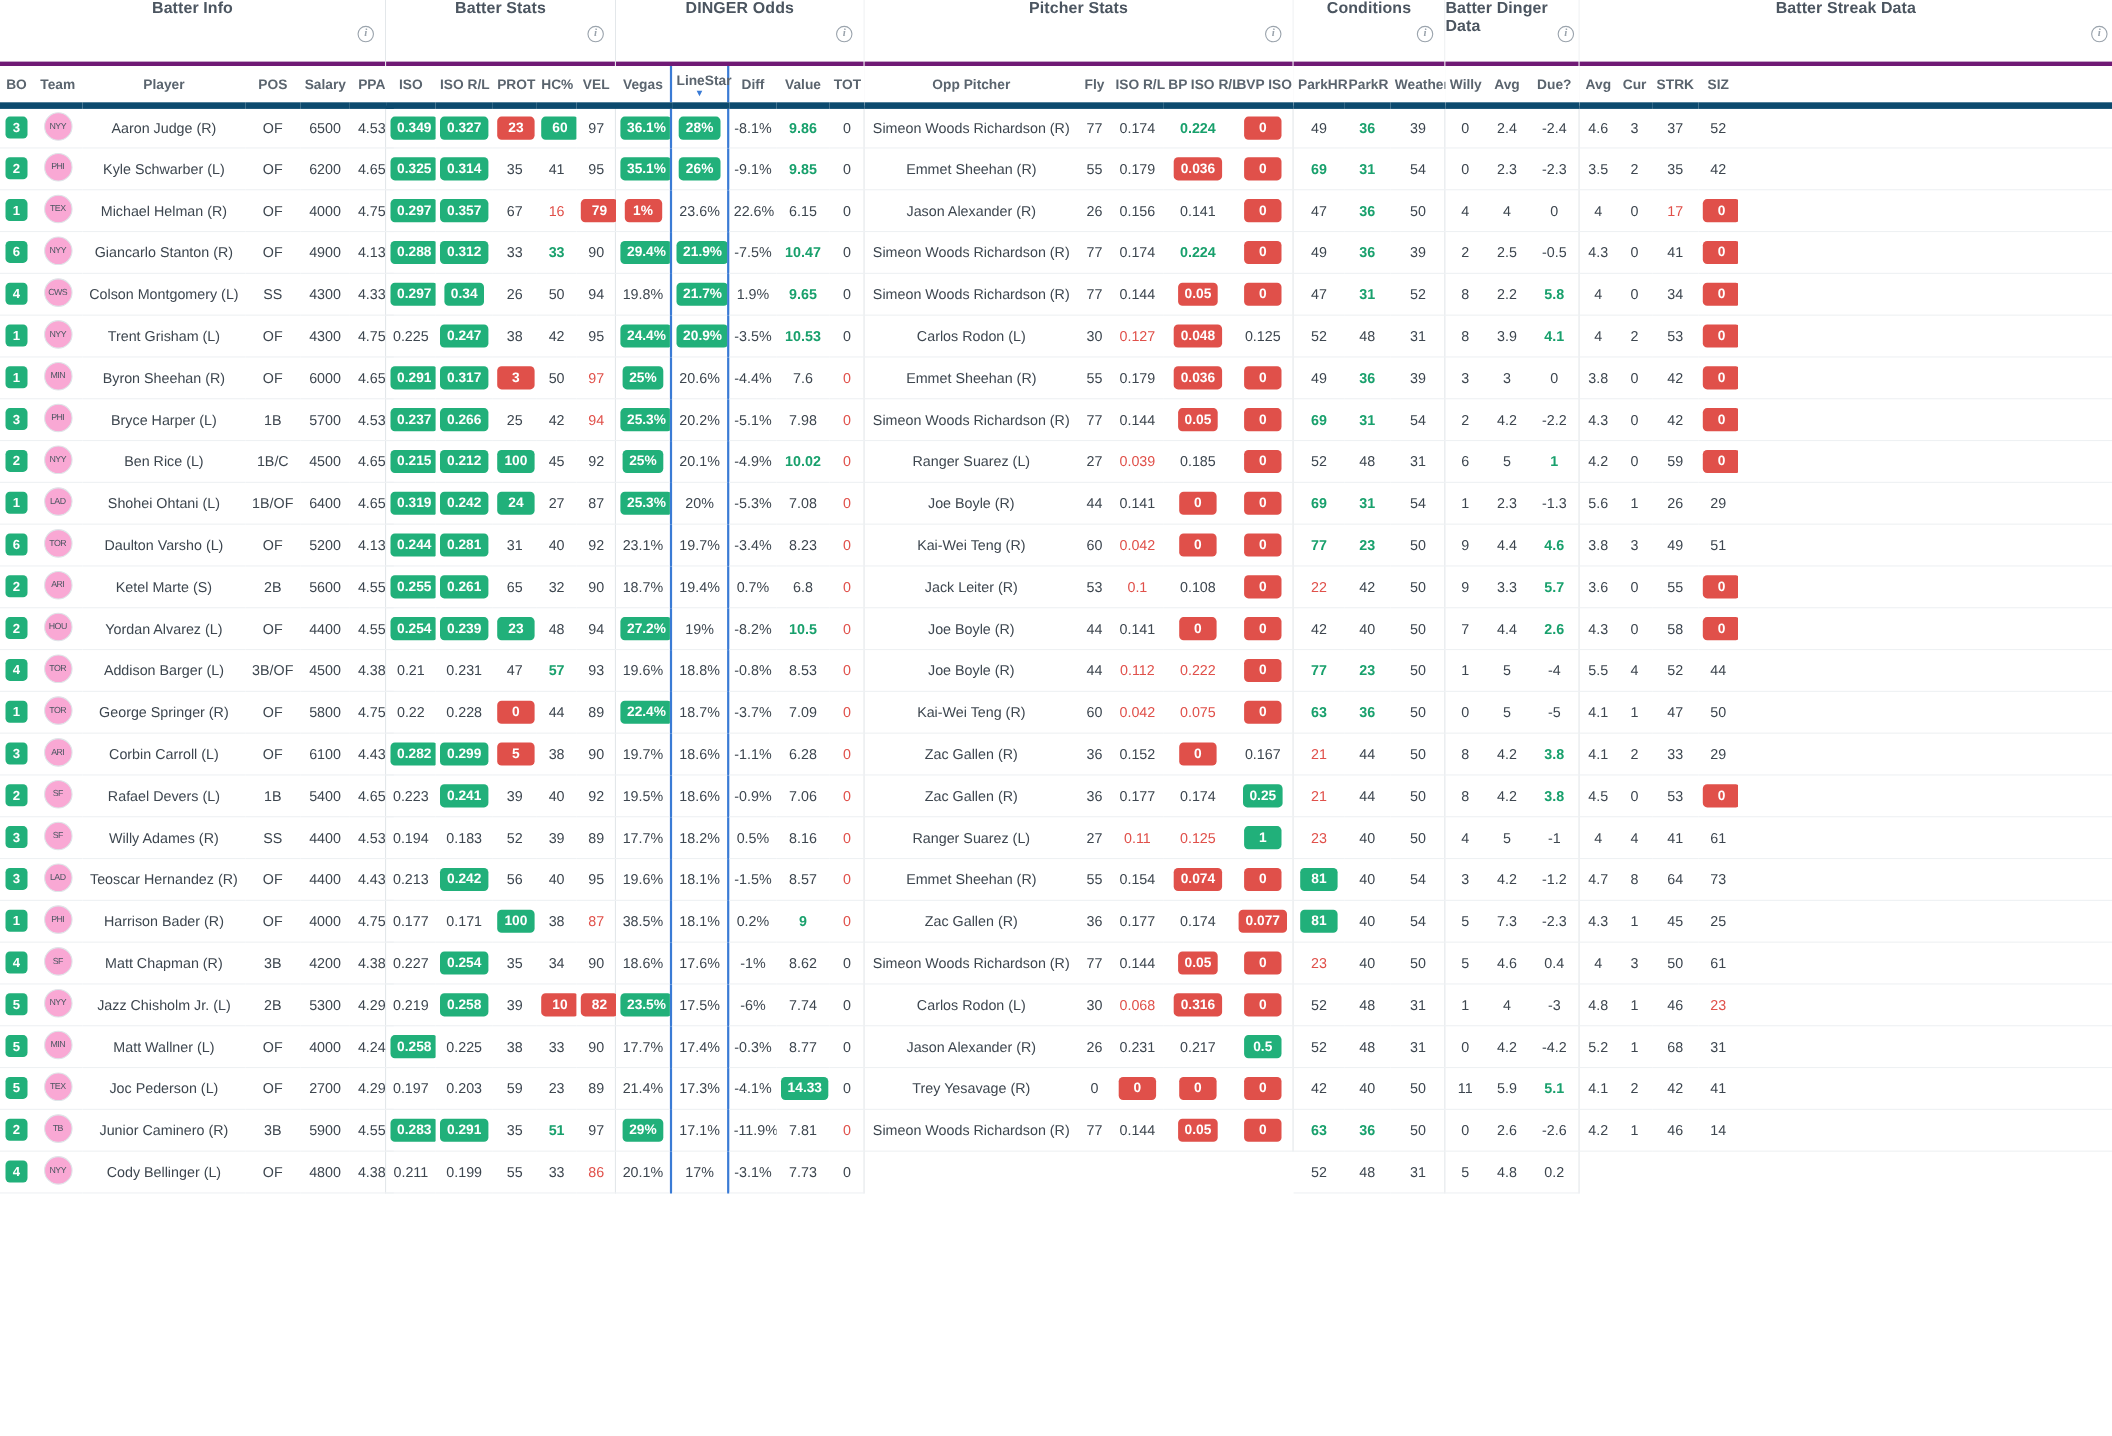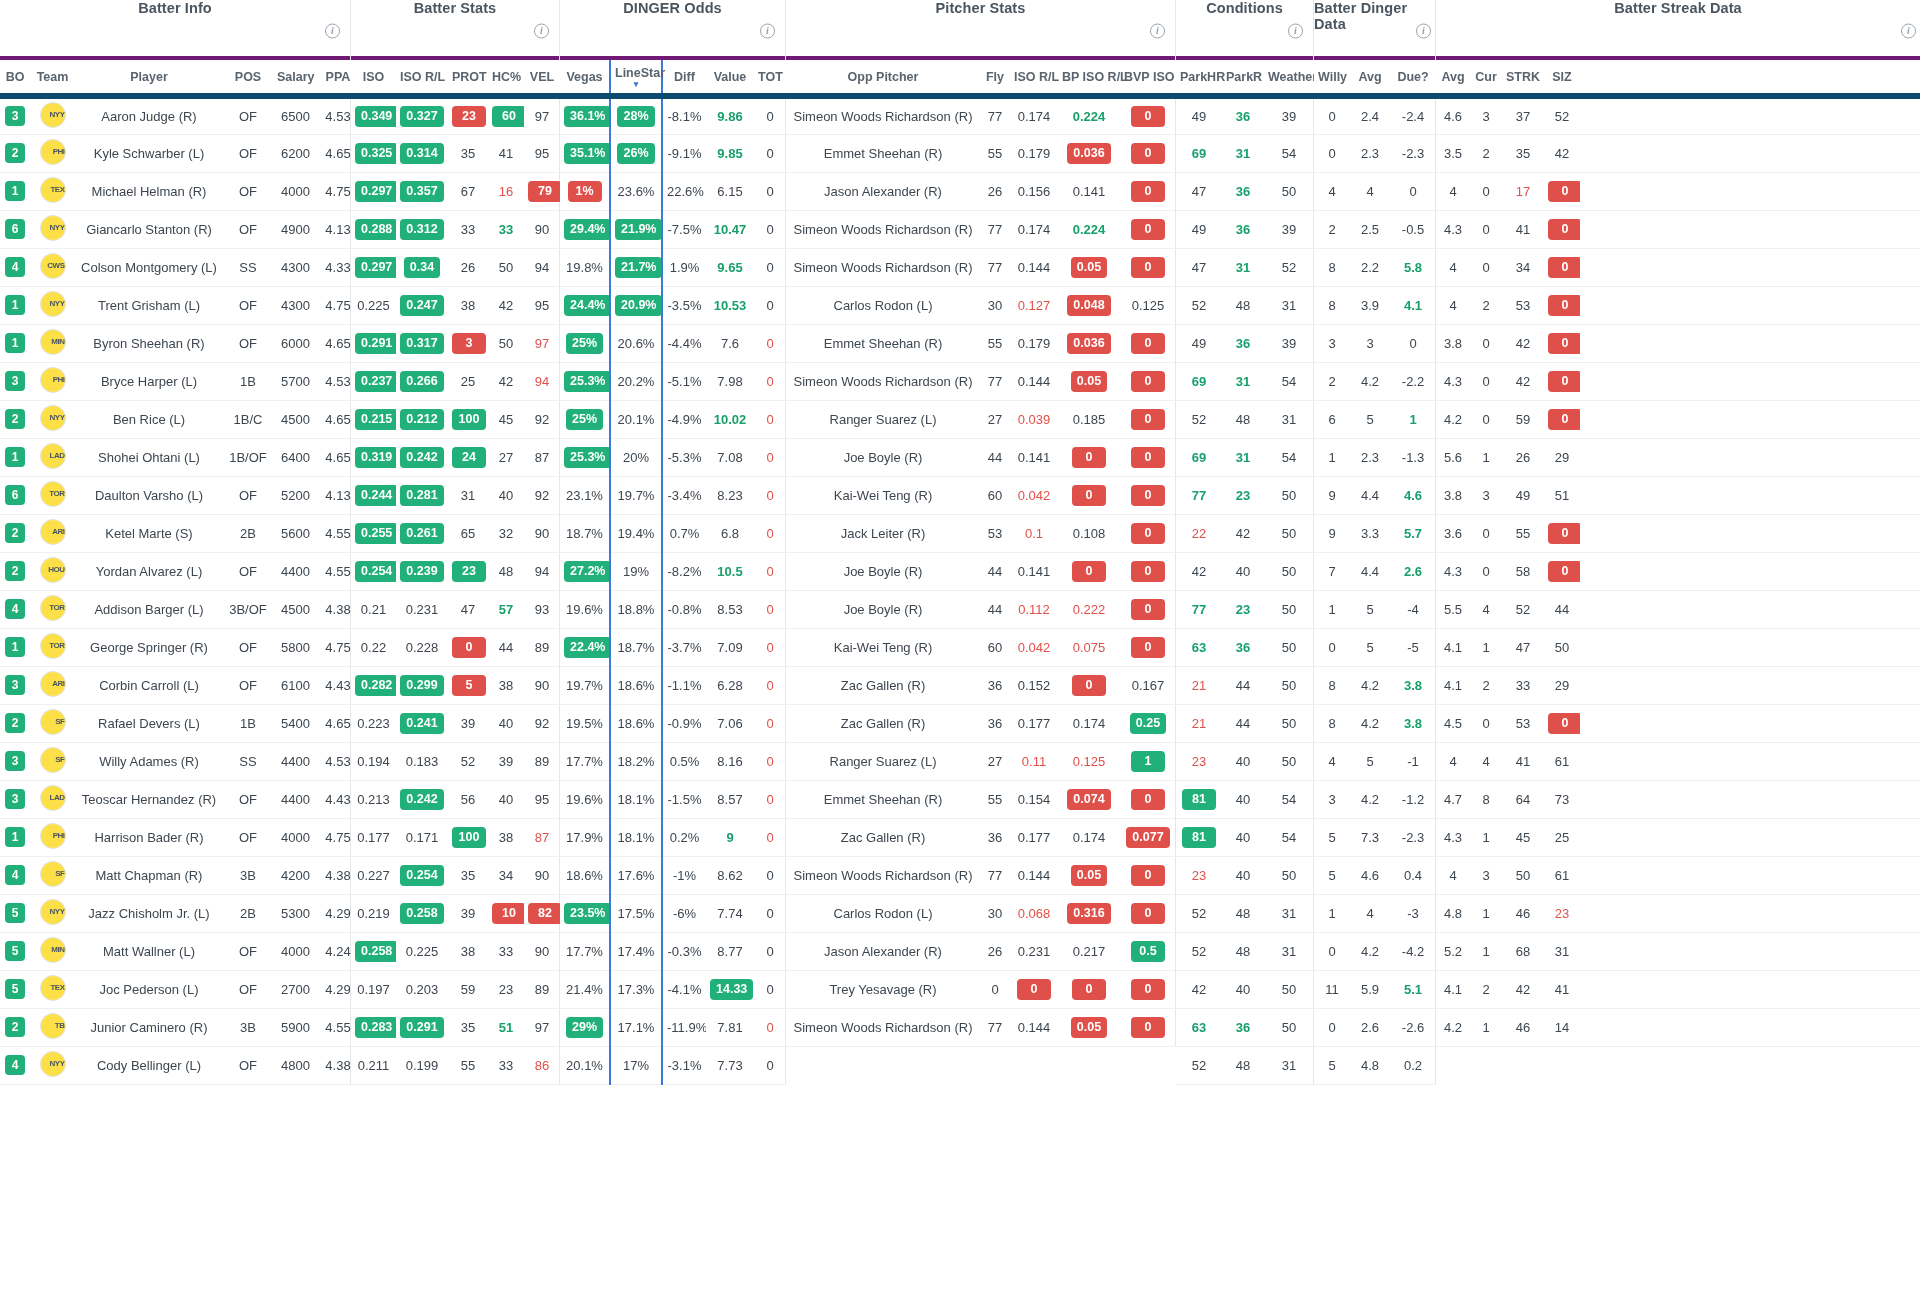--- a/index.html
+++ b/index.html
@@ -107,27 +107,27 @@
     background: #21b07a;
     color: #fff;
     font-size: 12px;
     font-weight: 700;
     text-align: center;
   }
   .team-logo {
     display: inline-block;
     width: 26px; height: 26px;
     border-radius: 50%;
-    background: #fde047;
+    background: #f9a8d4;
     border: 1px solid #dfe4e8;
     font-size: 8px;
     line-height: 24px;
-    text-align: right;
+    text-align: center;
     color: #4b5560;
-    font-weight: 700;
+    font-weight: 400;
     overflow: hidden;
     letter-spacing: -0.5px;
   }
   td.player {
     text-align: center;
     font-size: 13.5px;
     color: #2f3841;
   }
   td.pitcher {
     text-align: center;
@@ -752,21 +752,21 @@
               <td><span class="txt-red">0</span></td>
             </tr>
             <tr>
               <td>19.6%</td>
               <td class="sorted-col">18.1%</td>
               <td>-1.5%</td>
               <td>8.57</td>
               <td><span class="txt-red">0</span></td>
             </tr>
             <tr>
-              <td>17.9%</td>
+              <td>38.5%</td>
               <td class="sorted-col">18.1%</td>
               <td>0.2%</td>
               <td><span class="txt-green">9</span></td>
               <td><span class="txt-red">0</span></td>
             </tr>
             <tr>
               <td>18.6%</td>
               <td class="sorted-col">17.6%</td>
               <td>-1%</td>
               <td>8.62</td>

